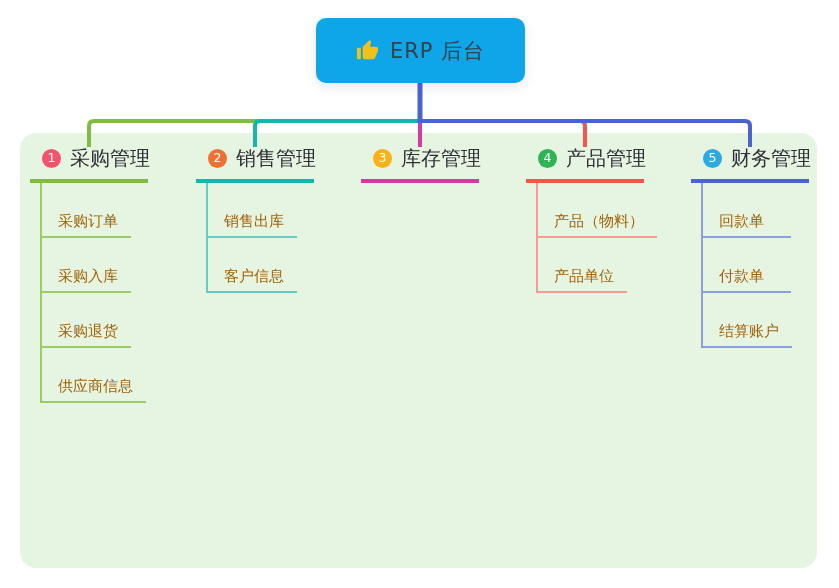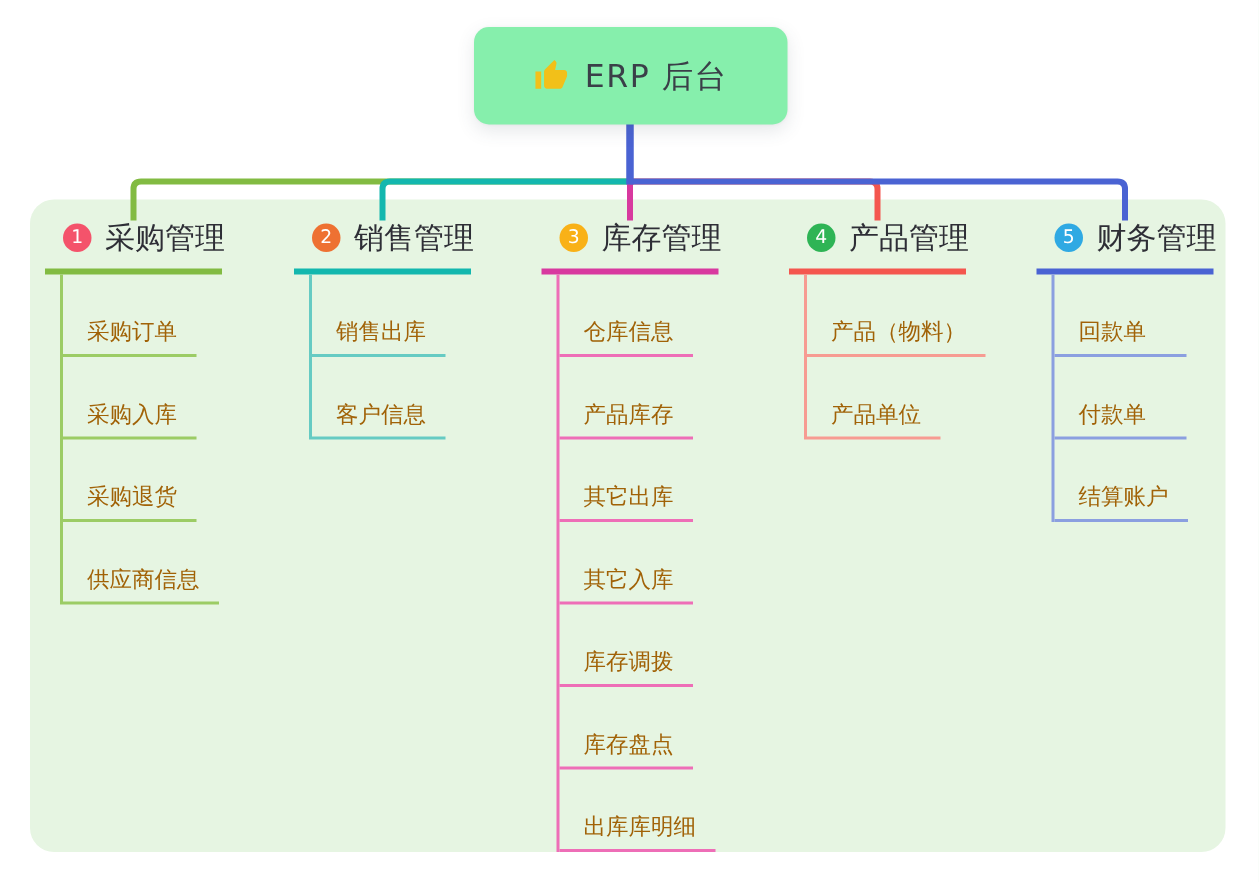--- a/index.html
+++ b/index.html
@@ -8,21 +8,21 @@
     font-family:"DejaVu Sans","Liberation Sans",sans-serif; overflow:hidden;
   }
   .panel {
     position:absolute; left:20px; top:133px; width:797px; height:435px;
     background:#e6f5e2; border-radius:16px;
   }
   svg.connectors { position:absolute; left:0; top:0; pointer-events:none; }
 
   .root-node {
     position:absolute; left:316px; top:18px; width:209px; height:65px;
-    background:#86efac; border-radius:10px;
+    background:#0ea5e9; border-radius:10px;
     box-shadow:0 4px 12px rgba(60,80,90,0.13), 0 0 2px rgba(0,0,0,0.04);
     display:flex; align-items:center; justify-content:center; gap:11px;
     cursor:pointer;
   }
   .root-label { font-size:21px; color:#3a3f48; font-weight:500; letter-spacing:1px; white-space:nowrap; }
   .thumb-icon { width:23px; height:23px; flex:none; }
 
   .branch { position:absolute; top:145px; }
   .b1 { left:30px;  --line:#82bb42; --cl:#9ccc65; --badge:#f4536b; }
   .b2 { left:196px; --line:#13b7ae; --cl:#66cbc3; --badge:#ee7132; }
@@ -95,29 +95,20 @@
       <div class="child">销售出库</div>
       <div class="child">客户信息</div>
     </div>
   </div>
 
   <div class="branch b3">
     <div class="branch-header">
       <span class="badge">3</span>
       <span class="branch-label">库存管理</span>
     </div>
-    <div class="children">
-      <div class="child">仓库信息</div>
-      <div class="child">产品库存</div>
-      <div class="child">其它出库</div>
-      <div class="child">其它入库</div>
-      <div class="child">库存调拨</div>
-      <div class="child">库存盘点</div>
-      <div class="child">出库库明细</div>
-    </div>
   </div>
 
   <div class="branch b4">
     <div class="branch-header">
       <span class="badge">4</span>
       <span class="branch-label">产品管理</span>
     </div>
     <div class="children">
       <div class="child">产品（物料）</div>
       <div class="child">产品单位</div>

